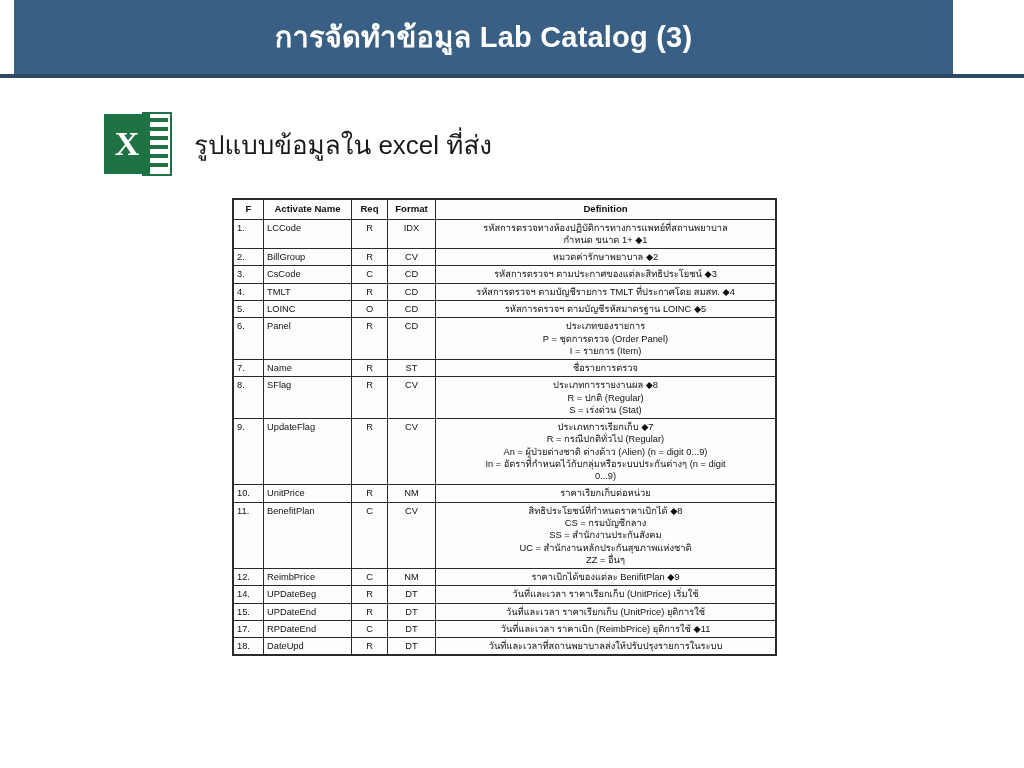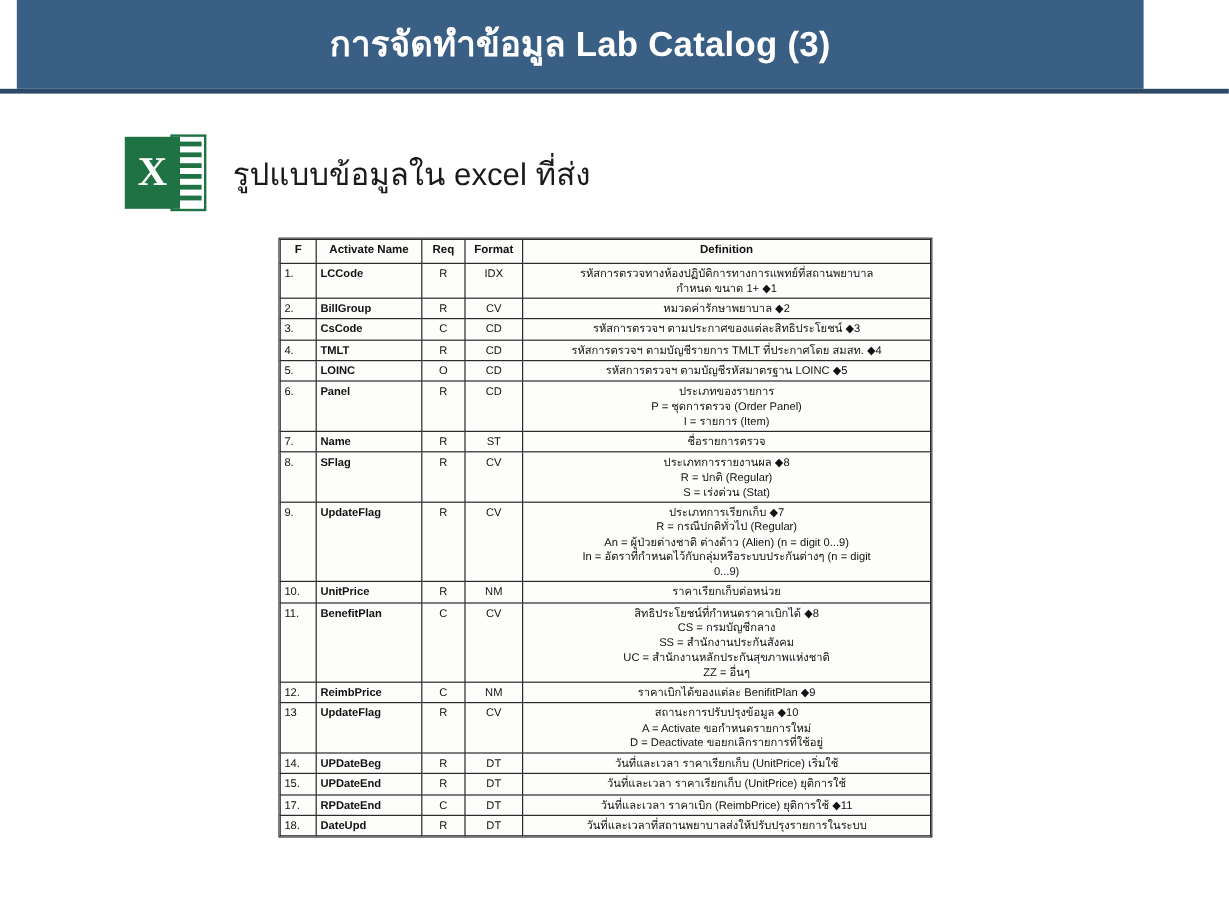--- a/index.html
+++ b/index.html
@@ -130,21 +130,21 @@
     font-size: 9.6px;
     padding: 3px 2px;
   }
   col.c-f     { width: 30px; }
   col.c-name  { width: 88px; }
   col.c-req   { width: 36px; }
   col.c-fmt   { width: 48px; }
   col.c-def   { width: auto; }
 
   td.num { text-align: left; padding-left: 5px; }
-  td.name { font-weight: bold; padding-left: 8px; }
+  td.name { font-weight: normal; padding-left: 8px; }
   td.req, td.fmt { text-align: center; }
   td.def { text-align: center; padding-left: 5px; }
   .def-line { display: block; white-space: pre-wrap; }
 </style>
 </head>
 <body>
 
 <div class="slide">
 
   <div class="header-bar">
@@ -301,31 +301,20 @@
           <tr>
             <td class="num">12.</td>
             <td class="name">ReimbPrice</td>
             <td class="req">C</td>
             <td class="fmt">NM</td>
             <td class="def">
               <span class="def-line">ราคาเบิกได้ของแต่ละ BenifitPlan ◆9</span>
             </td>
           </tr>
           <tr>
-            <td class="num">13</td>
-            <td class="name">UpdateFlag</td>
-            <td class="req">R</td>
-            <td class="fmt">CV</td>
-            <td class="def">
-              <span class="def-line">สถานะการปรับปรุงข้อมูล ◆10</span>
-              <span class="def-line">A = Activate ขอกำหนดรายการใหม่</span>
-              <span class="def-line">D = Deactivate ขอยกเลิกรายการที่ใช้อยู่</span>
-            </td>
-          </tr>
-          <tr>
             <td class="num">14.</td>
             <td class="name">UPDateBeg</td>
             <td class="req">R</td>
             <td class="fmt">DT</td>
             <td class="def">
               <span class="def-line">วันที่และเวลา ราคาเรียกเก็บ (UnitPrice) เริ่มใช้</span>
             </td>
           </tr>
           <tr>
             <td class="num">15.</td>

